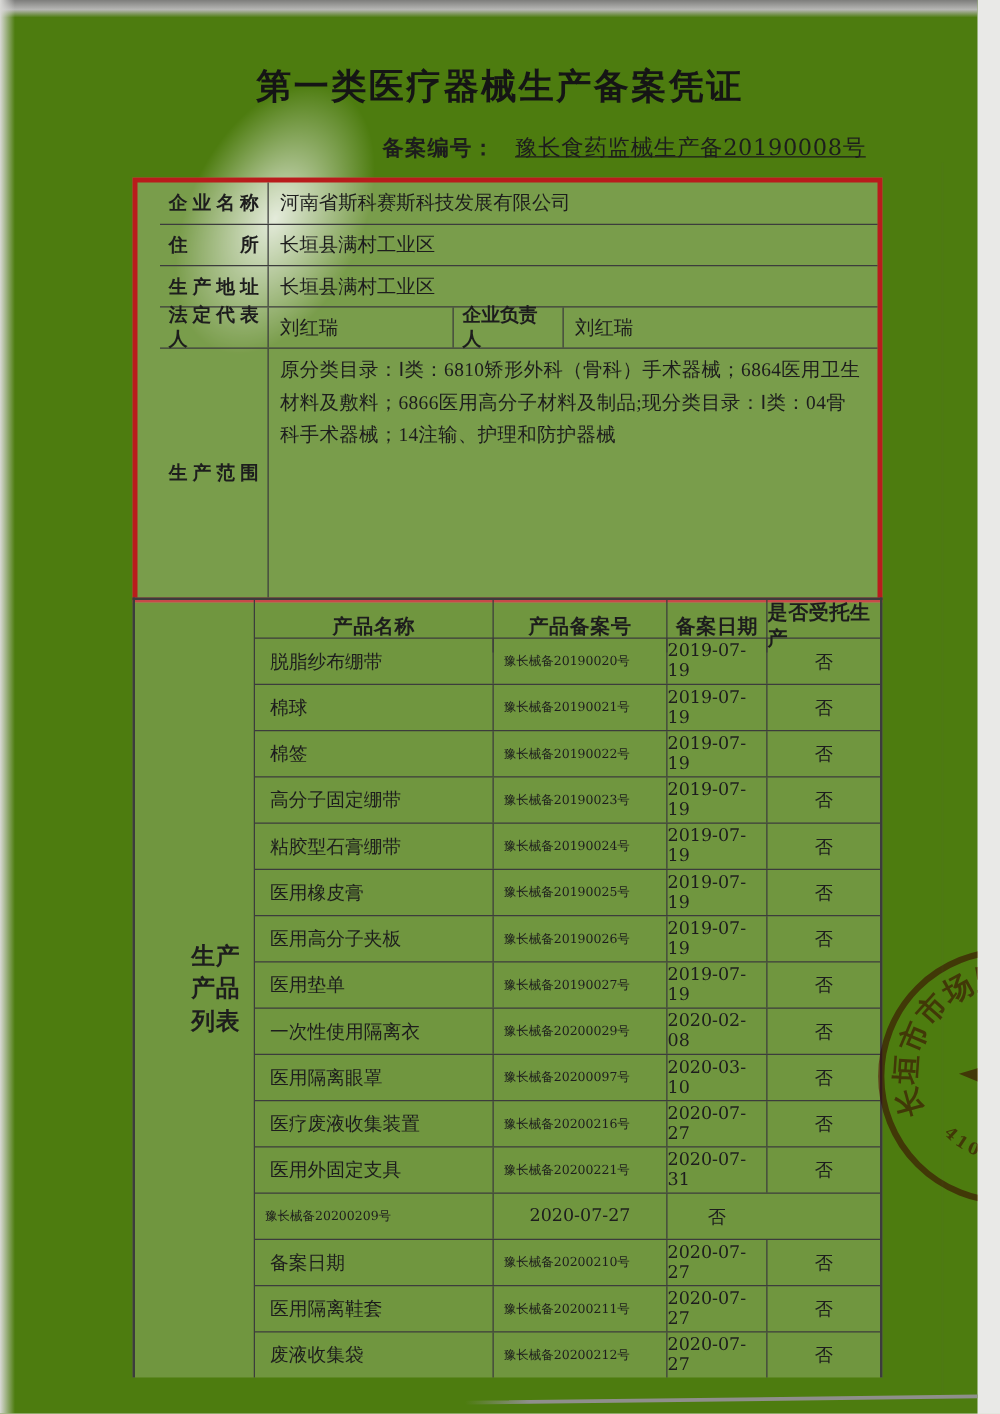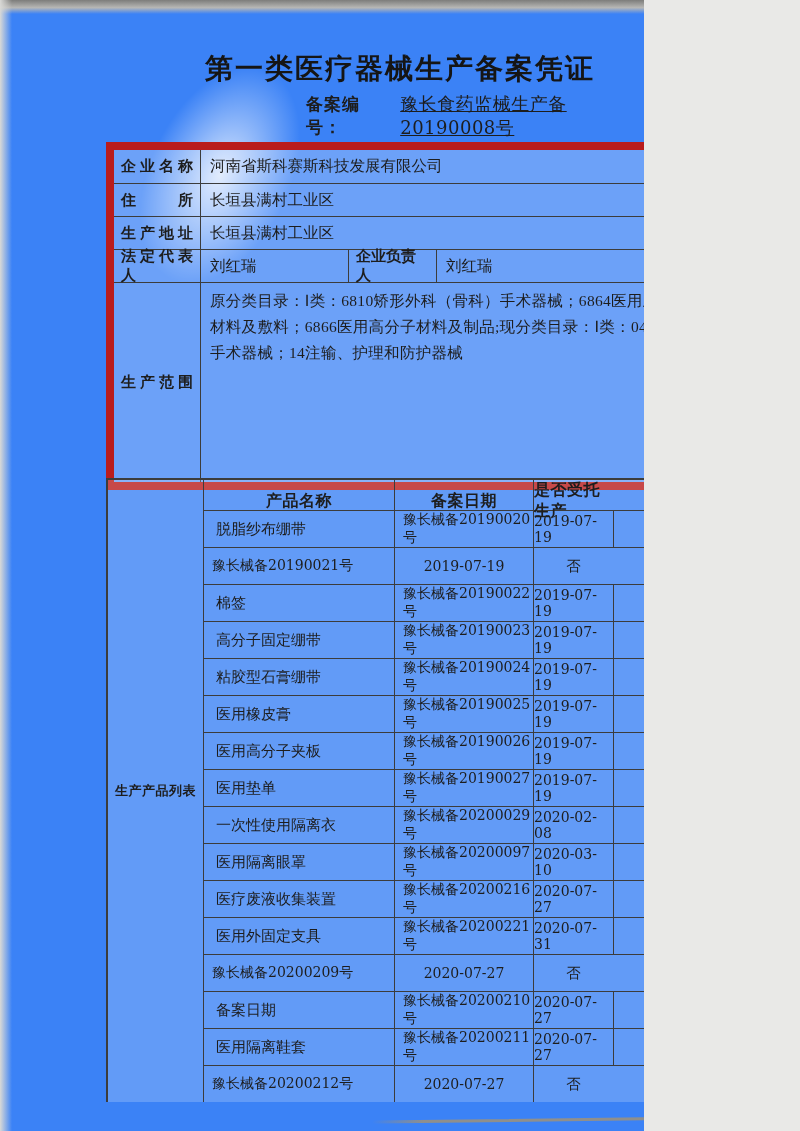--- a/index.html
+++ b/index.html
@@ -1,66 +1,66 @@
 <!DOCTYPE html>
 <html><head>
 <meta charset="utf-8">
 <style>
   html,body{margin:0;padding:0;}
   body{width:800px;height:1131px;background:#e9e9e7;font-family:"DejaVu Serif","Liberation Serif",serif;}
-  .page{position:relative;width:644px;height:1131px;background:#3b82f6;overflow:hidden;color:#1d1d1d;}
+  .page{position:relative;width:782px;height:1131px;background:#4d7c0f;overflow:hidden;color:#1d1d1d;}
 
   
   .scan-top{position:absolute;left:0;top:0;width:800px;height:14px;
     background:linear-gradient(#7d7d7b,#b7b7b5 55%,rgba(246,246,243,0));}
   .scan-left{position:absolute;left:0;top:0;width:12px;height:1131px;
     background:linear-gradient(to right,#d9d9d6,rgba(246,246,243,0));}
   .scan-bottom-line{position:absolute;left:372px;top:1118px;width:430px;height:3px;border-radius:2px;
     background:linear-gradient(to right,rgba(130,130,128,0),#8f8f8c 12%,#8f8f8c);transform:rotate(-0.7deg);}
   .fold-line{position:absolute;left:753px;top:130px;width:2px;height:990px;background:rgba(90,90,90,0.05);}
   .glare{position:absolute;left:150px;top:60px;width:140px;height:230px;background:
     radial-gradient(closest-side,rgba(255,255,255,0.8),rgba(255,255,255,0));transform:rotate(25deg);}
 
   .title{position:absolute;left:0;top:50px;width:800px;text-align:center;
     font-size:28px;font-weight:700;letter-spacing:2px;color:#151515;}
 
-  .record-line{position:absolute;left:306px;top:92px;display:flex;align-items:baseline;}
+  .record-line{position:absolute;left:306px;top:106px;display:flex;align-items:baseline;}
   .record-label{font-size:17px;font-weight:700;letter-spacing:1px;}
   .record-value{font-size:18px;margin-left:16px;letter-spacing:0.5px;text-decoration:underline;}
 
   
-  .info-table{position:absolute;left:106px;top:142px;width:600px;border:8px solid #b91c1c;
-    box-sizing:border-box;background:rgba(255,255,255,0.25);}
+  .info-table{position:absolute;left:106px;top:142px;width:600px;border:4px solid #b91c1c;
+    box-sizing:border-box;background:rgba(255,255,255,0.25);padding-left:18px;}
   .irow{display:flex;border-top:1.5px solid #3c3c3c;box-sizing:border-box;}
   .irow:first-child{border-top:none;}
   .irow{height:33px;}
   .irow.tall{height:200px;}
   .icell{box-sizing:border-box;display:flex;flex-direction:column;justify-content:center;}
   .ilabel{width:87px;border-right:1.5px solid #3c3c3c;padding:0 7px;font-weight:600;font-size:15px;}
   .ilabel .just{display:block;text-align:justify;text-align-last:justify;width:100%;}
   .ivalue{flex:1;padding-left:9px;font-size:15.5px;}
   .iv1{flex:none;width:148px;border-right:1.5px solid #3c3c3c;}
   .ilabel2{width:88px;border-right:1.5px solid #3c3c3c;padding:0 7px;font-weight:600;font-size:15px;}
   .scope-value{justify-content:flex-start;padding:5px 12px 0 9px;font-size:15.5px;line-height:26px;
     letter-spacing:0.3px;font-family:Liberation Serif, serif;}
 
   
   .product-table{position:absolute;left:106px;top:478px;width:600px;box-sizing:border-box;
     border:2px solid #3c3c3c;border-bottom:none;display:flex;background:rgba(255,255,255,0.2);}
   .side-col{width:96px;border-right:1.5px solid #3c3c3c;box-sizing:border-box;display:flex;
-    align-items:center;justify-content:center;font-weight:600;font-size:13px;letter-spacing:0.5px;}
+    align-items:center;justify-content:center;font-weight:600;font-size:19px;letter-spacing:0.5px;padding-left:45px;}
   .pmain{flex:1;}
   .phead,.prow{display:grid;grid-template-columns:190px 139px 80px 1fr;box-sizing:border-box;}
   .phead{height:30px;}
   .prow{height:37px;border-top:1.5px solid #3c3c3c;}
   .pc{box-sizing:border-box;display:flex;align-items:center;border-left:1.5px solid #3c3c3c;}
   .pc:first-child{border-left:none;}
   .hc{justify-content:center;font-weight:600;font-size:16px;letter-spacing:0.5px;}
   .c-name{padding-left:12px;font-size:15px;}
-  .c-record{padding-left:8px;font-size:14px;}
+  .c-record{padding-left:8px;font-size:10px;}
   .c-date{justify-content:center;font-size:14px;}
   .c-entrusted{justify-content:center;font-size:14.5px;}
 
   
   .seal{position:absolute;left:690px;top:745px;mix-blend-mode:multiply;opacity:0.85;filter:blur(0.3px);}
   .seal text{font-family:"DejaVu Serif","Liberation Serif",serif;}
 </style>
 </head>
 <body>
 
@@ -110,31 +110,33 @@
       </div>
       <div class="icell ivalue scope-value">原分类目录：Ⅰ类：6810矫形外科（骨科）手术器械；6864医用卫生材料及敷料；6866医用高分子材料及制品;现分类目录：Ⅰ类：04骨科手术器械；14注输、护理和防护器械</div>
     </div>
   </div>
 
   <div class="product-table">
     <div class="side-col">生产产品列表</div>
     <div class="pmain">
       <div class="phead">
         <div class="pc hc">产品名称</div>
+        <div class="pc hc">产品备案号</div>
         <div class="pc hc">备案日期</div>
         <div class="pc hc">是否受托生产</div>
       </div>
       <div id="product-rows">
           <div class="prow">
             <div class="pc c-name">脱脂纱布绷带</div>
             <div class="pc c-record">豫长械备20190020号</div>
             <div class="pc c-date">2019-07-19</div>
             <div class="pc c-entrusted">否</div>
           </div>
           <div class="prow">
+            <div class="pc c-name">棉球</div>
             <div class="pc c-record">豫长械备20190021号</div>
             <div class="pc c-date">2019-07-19</div>
             <div class="pc c-entrusted">否</div>
           </div>
           <div class="prow">
             <div class="pc c-name">棉签</div>
             <div class="pc c-record">豫长械备20190022号</div>
             <div class="pc c-date">2019-07-19</div>
             <div class="pc c-entrusted">否</div>
           </div>
@@ -203,20 +205,21 @@
             <div class="pc c-date">2020-07-27</div>
             <div class="pc c-entrusted">否</div>
           </div>
           <div class="prow">
             <div class="pc c-name">医用隔离鞋套</div>
             <div class="pc c-record">豫长械备20200211号</div>
             <div class="pc c-date">2020-07-27</div>
             <div class="pc c-entrusted">否</div>
           </div>
           <div class="prow">
+            <div class="pc c-name">废液收集袋</div>
             <div class="pc c-record">豫长械备20200212号</div>
             <div class="pc c-date">2020-07-27</div>
             <div class="pc c-entrusted">否</div>
           </div>
         </div>
     </div>
   </div>
 
   <svg class="seal" id="seal-svg" width="240" height="240" viewBox="0 0 240 240">
       <circle cx="115" cy="116" r="100" fill="none" stroke="#cf5a55" stroke-width="5"></circle>

